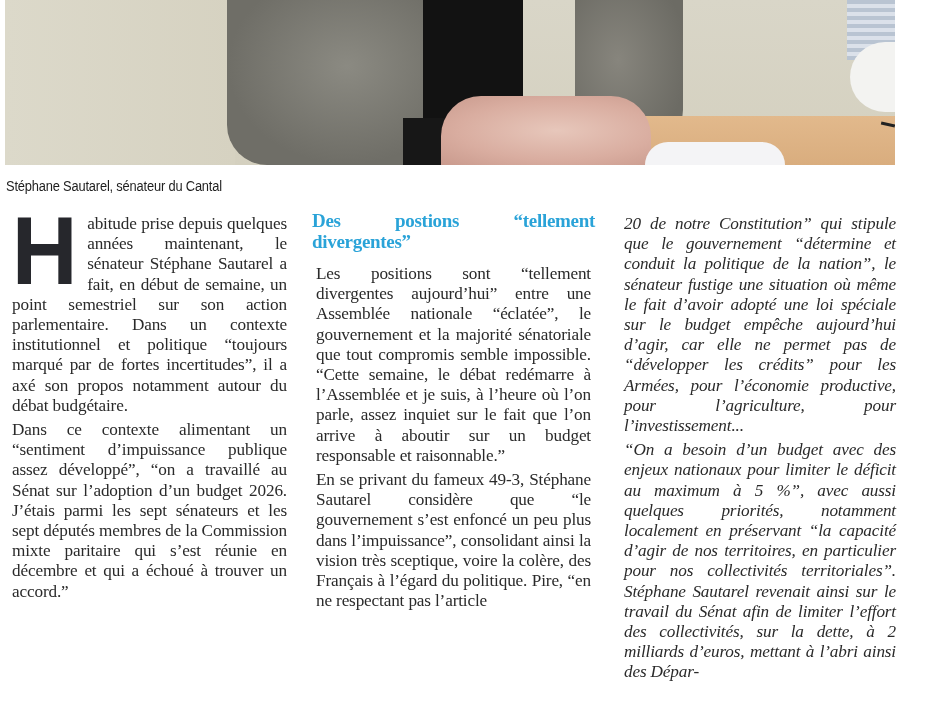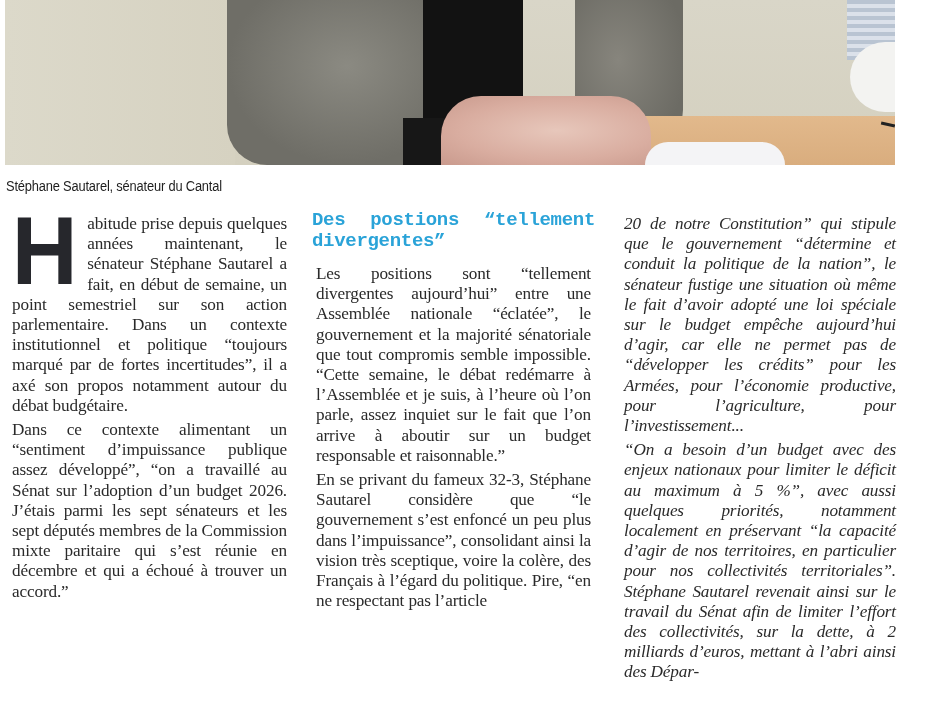--- a/index.html
+++ b/index.html
@@ -114,21 +114,21 @@
       font-weight: bold;
       font-size: 96px;
       line-height: 76px;
       height: 78px;
       margin: 3px 8px 0 2px;
       color: #26272c;
       transform: scaleX(0.95);
     }
 
     .subhead {
-      font-family: Liberation Mono, monospace;
+      font-family: Liberation Serif, serif;
       font-weight: bold;
       font-size: 19px;
       line-height: 21px;
       color: #2aa3d8;
       margin: 0 0 12px 0;
       letter-spacing: -0.3px;
     }
   </style>
 </head>
 <body>
@@ -151,19 +151,19 @@
 
 <div class="col col-1">
   <span class="dropcap">H</span>
   <p>abitude prise depuis quelques années maintenant, le sénateur Stéphane Sautarel a fait, en début de semaine, un point semestriel sur son action parlementaire. Dans un contexte institutionnel et politique “toujours marqué par de fortes incertitudes”, il a axé son propos notamment autour du débat budgétaire.</p>
   <p>Dans ce contexte alimentant un “sentiment d’impuissance publique assez développé”, “on a travaillé au Sénat sur l’adoption d’un budget 2026. J’étais parmi les sept sénateurs et les sept députés membres de la Commission mixte paritaire qui s’est réunie en décembre et qui a échoué à trouver un accord.”</p>
 </div>
 
 <div class="col col-2">
   <div class="subhead">Des postions “tellement divergentes”</div>
   <p>Les positions sont “tellement divergentes aujourd’hui” entre une Assemblée nationale “éclatée”, le gouvernement et la majorité sénatoriale que tout compromis semble impossible. “Cette semaine, le débat redémarre à l’Assemblée et je suis, à l’heure où l’on parle, assez inquiet sur le fait que l’on arrive à aboutir sur un budget responsable et raisonnable.”</p>
-  <p>En se privant du fameux 32-3, Stéphane Sautarel considère que “le gouvernement s’est enfoncé un peu plus dans l’impuissance”, consolidant ainsi la vision très sceptique, voire la colère, des Français à l’égard du politique. Pire, “en ne respectant pas l’article</p>
+  <p>En se privant du fameux 49-3, Stéphane Sautarel considère que “le gouvernement s’est enfoncé un peu plus dans l’impuissance”, consolidant ainsi la vision très sceptique, voire la colère, des Français à l’égard du politique. Pire, “en ne respectant pas l’article</p>
 </div>
 
 <div class="col col-3">
   <p>20 de notre Constitution” qui stipule que le gouvernement “détermine et conduit la politique de la nation”, le sénateur fustige une situation où même le fait d’avoir adopté une loi spéciale sur le budget empêche aujourd’hui d’agir, car elle ne permet pas de “développer les crédits” pour les Armées, pour l’économie productive, pour l’agriculture, pour l’investissement...</p>
   <p>“On a besoin d’un budget avec des enjeux nationaux pour limiter le déficit au maximum à 5 %”, avec aussi quelques priorités, notamment localement en préservant “la capacité d’agir de nos territoires, en particulier pour nos collectivités territoriales”. Stéphane Sautarel revenait ainsi sur le travail du Sénat afin de limiter l’effort des collectivités, sur la dette, à 2 milliards d’euros, mettant à l’abri ainsi des Dépar-</p>
 </div>
 
 </body></html>

